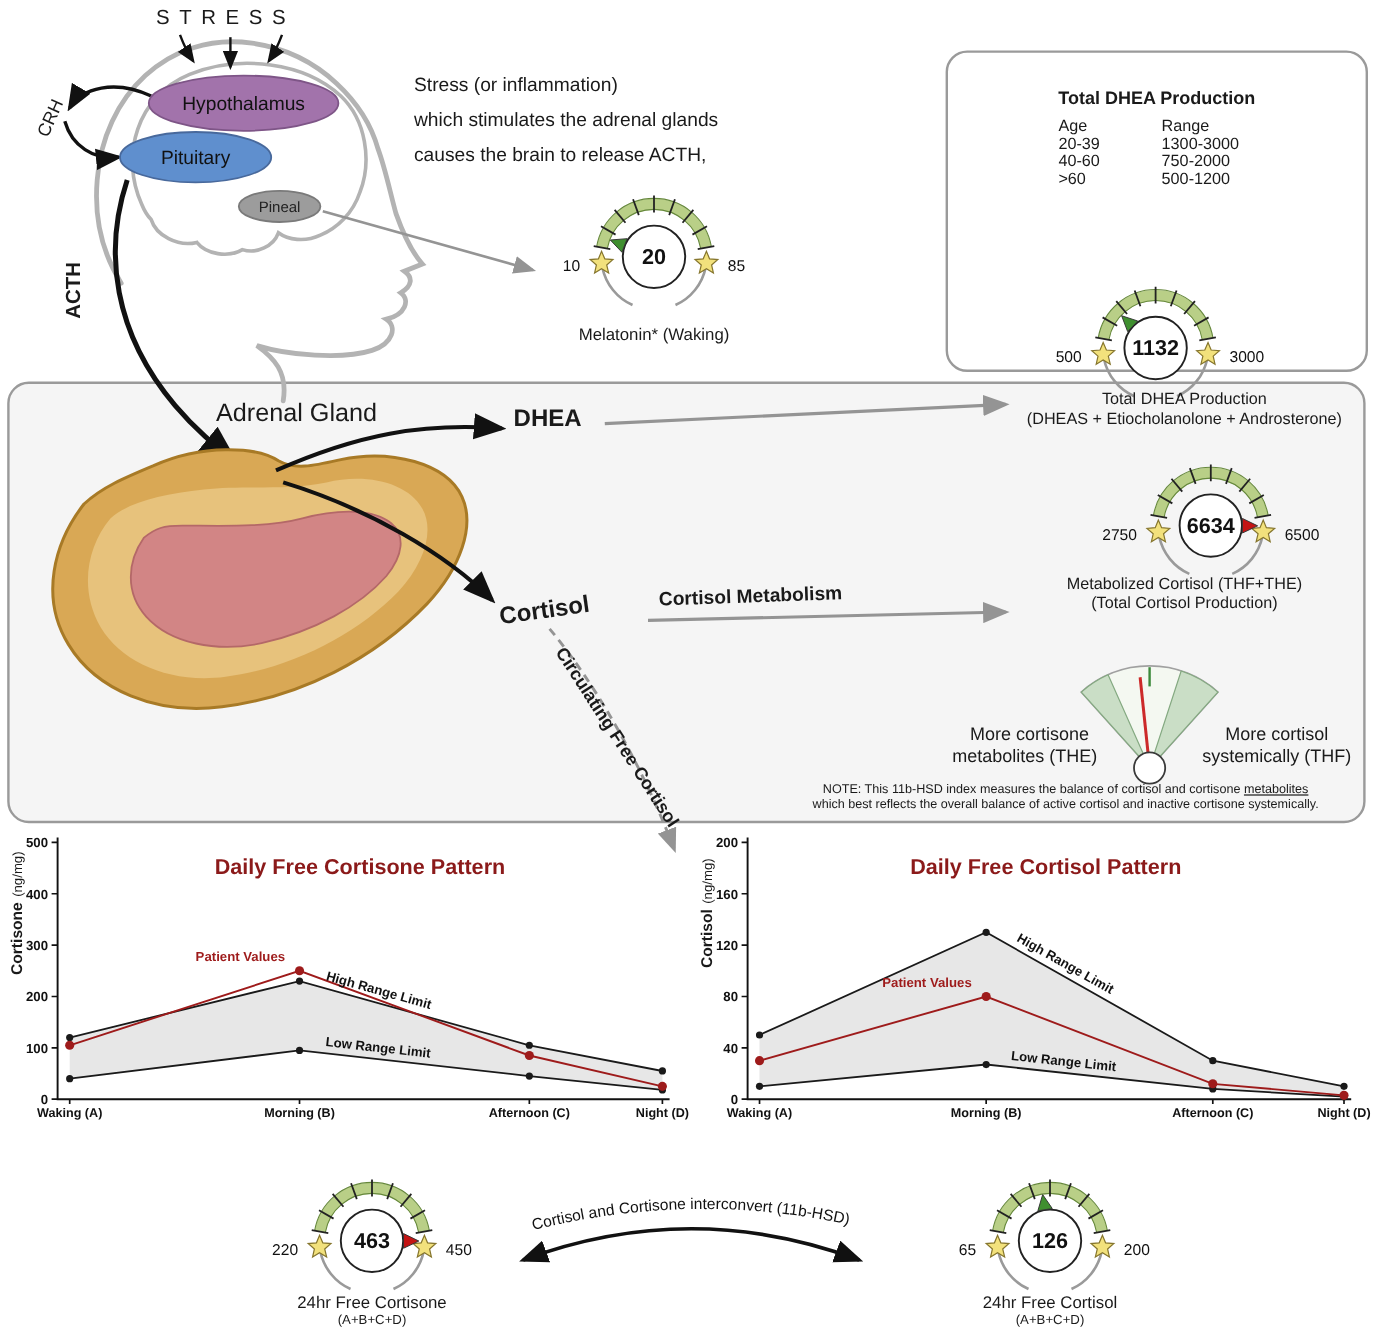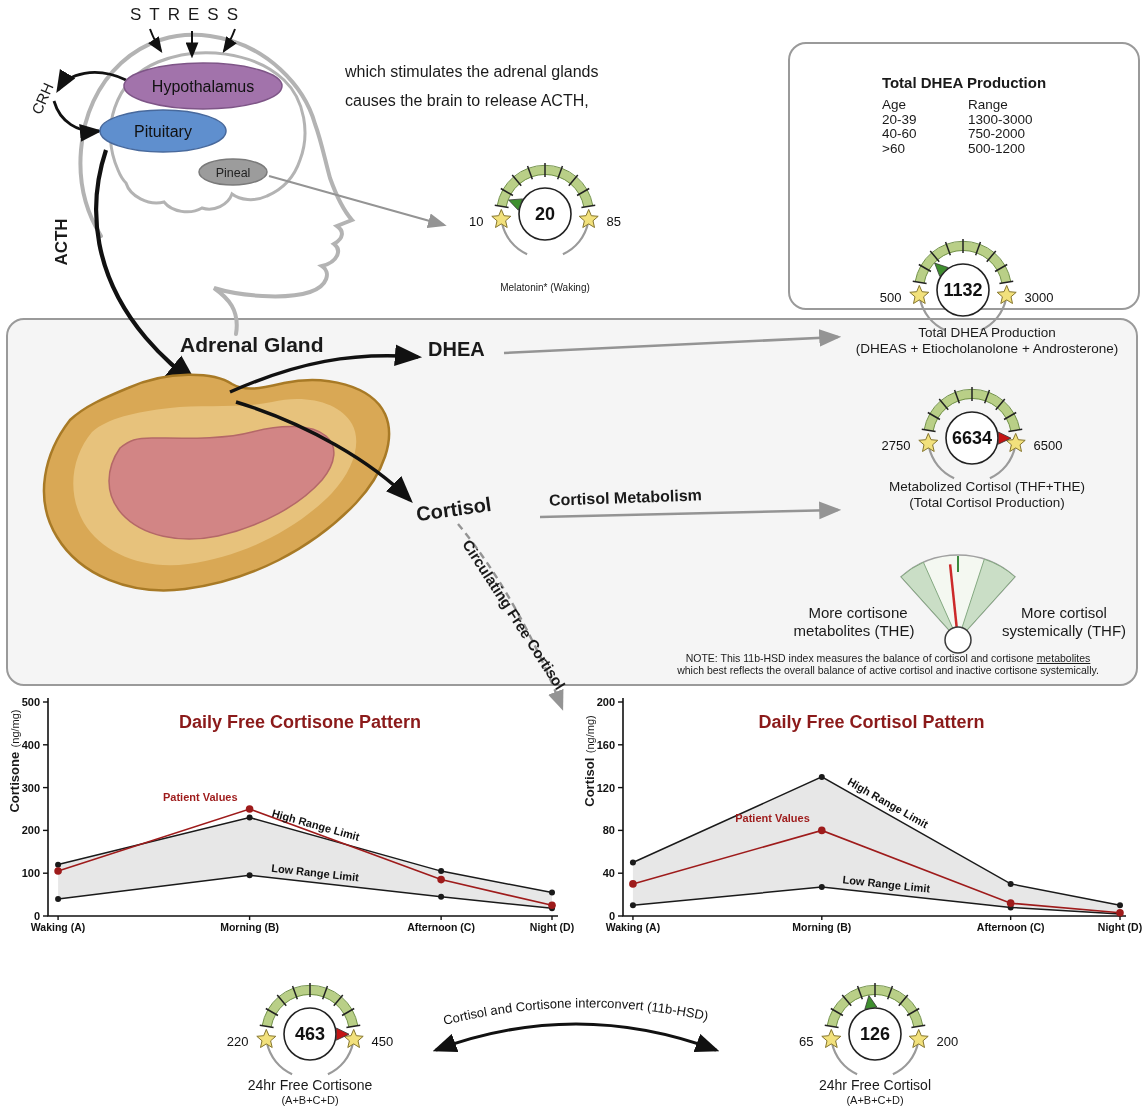--- a/index.html
+++ b/index.html
@@ -96,20 +96,21 @@
   <text class="ic-label">
     <textPath href="#icTextPath" startOffset="50%" text-anchor="middle">Cortisol and Cortisone interconvert (11b-HSD)</textPath>
   </text>
 </svg>
 
 <div class="t" style="left:130px;top:5px;font-size:17px;letter-spacing:8px">STRESS</div>
 <div class="t" style="left:26px;top:90px;font-size:15px;transform:rotate(-66deg)">CRH</div>
 <div class="t" style="left:30px;top:232px;width:64px;text-align:center;font-size:17px;font-weight:700;transform:rotate(-90deg)">ACTH</div>
 
 <div class="t" style="left:345px;top:57px;font-size:16px;line-height:29px">
+  <div>Stress (or inflammation)</div>
   <div>which stimulates the adrenal glands</div>
   <div>causes the brain to release ACTH,</div>
 </div>
 
 <div class="t cap" style="left:788px;top:74px;width:352px;font-weight:700;font-size:15px">Total DHEA Production</div>
 <div class="t" style="left:882px;top:98px;font-size:13.5px;line-height:14.5px">
   <div class="grid2">
     <div style="font-weight:400">Age</div>
     <div style="font-weight:400">Range</div>
     <div>20-39</div>
@@ -137,21 +138,21 @@
       <line x1="132.04293994002424" y1="47.5" x2="144.16729559300637" y2="40.5" stroke="#222" stroke-width="1.5"></line>
       <line x1="136.4378868614517" y1="59.575017426323576" x2="150.2251954036226" y2="57.143942938986555" stroke="#222" stroke-width="1.5"></line>
       <path d="M56.3 61.4 L53.7 67.7 L46.8 68.3 L52.0 72.8 L50.5 79.5 L56.3 75.9 L62.2 79.5 L60.6 72.8 L65.8 68.3 L59.0 67.7 Z" fill="#f2e17c" stroke="#86762e" stroke-width="1"></path>
       <path d="M143.7 61.4 L141.0 67.7 L134.2 68.3 L139.4 72.8 L137.8 79.5 L143.7 75.9 L149.5 79.5 L148.0 72.8 L153.2 68.3 L146.3 67.7 Z" fill="#f2e17c" stroke="#86762e" stroke-width="1"></path>
       <text x="38.439777053162004" y="77.69029126090372" text-anchor="end" class="glab">10</text>
       <text x="161.560222946838" y="77.6902912609037" text-anchor="start" class="glab">85</text>
       <circle cx="100" cy="66" r="26" fill="#fff" stroke="#222" stroke-width="1.6"></circle>
       <path d="M 63.6 52.0 L 73.3 62.2 L 77.6 50.9 Z" fill="#3f8f2f" stroke="#333" stroke-width="0.8"></path>
       <text x="100" y="72" text-anchor="middle" class="gval">20</text>
     </svg></div>
-<div class="t cap" style="left:445px;top:282px;width:200px;font-size:10px">Melatonin* (Waking)</div>
+<div class="t cap" style="left:445px;top:270px;width:200px;font-size:14px">Melatonin* (Waking)</div>
 
 <div class="gauge" style="left:863px;top:224px"><svg width="200" height="135">
       <path d="M 57.0 75.1 A 44 44 0 0 0 82.1 106.2" stroke="#9a9a9a" stroke-width="2.2" fill="none"></path>
       <path d="M 143.0 75.1 A 44 44 0 0 1 117.9 106.2" stroke="#9a9a9a" stroke-width="2.2" fill="none"></path>
       <path d="M 56.7 58.4 A 44 44 0 0 1 143.3 58.4" stroke="#b9cf87" stroke-width="9" fill="none"></path>
       <path d="M 61.1 59.1 A 39.5 39.5 0 0 1 138.9 59.1" stroke="#66883c" stroke-width="0.9" fill="none"></path>
       <path d="M 52.2 57.6 A 48.5 48.5 0 0 1 147.8 57.6" stroke="#66883c" stroke-width="0.9" fill="none"></path>
       <line x1="63.562113138548305" y1="59.57501742632358" x2="49.77480459637739" y2="57.143942938986555" stroke="#222" stroke-width="1.5"></line>
       <line x1="67.95706005997576" y1="47.5" x2="55.83270440699363" y2="40.5" stroke="#222" stroke-width="1.5"></line>
       <line x1="76.21685844159805" y1="37.65635560459781" x2="67.21783190598649" y2="26.931733400932124" stroke="#222" stroke-width="1.5"></line>
@@ -165,21 +166,21 @@
       <path d="M143.7 61.4 L141.0 67.7 L134.2 68.3 L139.4 72.8 L137.8 79.5 L143.7 75.9 L149.5 79.5 L148.0 72.8 L153.2 68.3 L146.3 67.7 Z" fill="#f2e17c" stroke="#86762e" stroke-width="1"></path>
       <text x="38.439777053162004" y="77.69029126090372" text-anchor="end" class="glab">500</text>
       <text x="161.560222946838" y="77.6902912609037" text-anchor="start" class="glab">3000</text>
       <circle cx="100" cy="66" r="26" fill="#fff" stroke="#222" stroke-width="1.6"></circle>
       <path d="M 71.7 39.1 L 76.7 52.3 L 85.1 43.5 Z" fill="#3f8f2f" stroke="#333" stroke-width="0.8"></path>
       <text x="100" y="72" text-anchor="middle" class="gval">1132</text>
     </svg></div>
 <div class="t cap" style="left:837px;top:325px;width:300px;font-size:13.5px">Total DHEA Production</div>
 <div class="t cap" style="left:817px;top:341px;width:340px;font-size:13.5px">(DHEAS + Etiocholanolone + Androsterone)</div>
 
-<div class="gauge" style="left:872px;top:372px"><svg width="200" height="135">
+<div class="gauge" style="left:909px;top:372px"><svg width="200" height="135">
       <path d="M 57.0 75.1 A 44 44 0 0 0 82.1 106.2" stroke="#9a9a9a" stroke-width="2.2" fill="none"></path>
       <path d="M 143.0 75.1 A 44 44 0 0 1 117.9 106.2" stroke="#9a9a9a" stroke-width="2.2" fill="none"></path>
       <path d="M 56.7 58.4 A 44 44 0 0 1 143.3 58.4" stroke="#b9cf87" stroke-width="9" fill="none"></path>
       <path d="M 61.1 59.1 A 39.5 39.5 0 0 1 138.9 59.1" stroke="#66883c" stroke-width="0.9" fill="none"></path>
       <path d="M 52.2 57.6 A 48.5 48.5 0 0 1 147.8 57.6" stroke="#66883c" stroke-width="0.9" fill="none"></path>
       <line x1="63.562113138548305" y1="59.57501742632358" x2="49.77480459637739" y2="57.143942938986555" stroke="#222" stroke-width="1.5"></line>
       <line x1="67.95706005997576" y1="47.5" x2="55.83270440699363" y2="40.5" stroke="#222" stroke-width="1.5"></line>
       <line x1="76.21685844159805" y1="37.65635560459781" x2="67.21783190598649" y2="26.931733400932124" stroke="#222" stroke-width="1.5"></line>
       <line x1="87.34525469695026" y1="31.23137303092139" x2="82.5569726903909" y2="18.075676339918672" stroke="#222" stroke-width="1.5"></line>
       <line x1="100" y1="29" x2="100" y2="15" stroke="#222" stroke-width="1.5"></line>
@@ -191,21 +192,21 @@
       <path d="M143.7 61.4 L141.0 67.7 L134.2 68.3 L139.4 72.8 L137.8 79.5 L143.7 75.9 L149.5 79.5 L148.0 72.8 L153.2 68.3 L146.3 67.7 Z" fill="#f2e17c" stroke="#86762e" stroke-width="1"></path>
       <text x="38.439777053162004" y="77.69029126090372" text-anchor="end" class="glab">2750</text>
       <text x="161.560222946838" y="77.6902912609037" text-anchor="start" class="glab">6500</text>
       <circle cx="100" cy="66" r="26" fill="#fff" stroke="#222" stroke-width="1.6"></circle>
       <path d="M 139.0 66.2 L 126.3 60.0 L 126.3 72.2 Z" fill="#c41414" stroke="#333" stroke-width="0.8"></path>
       <text x="100" y="72" text-anchor="middle" class="gval">6634</text>
     </svg></div>
 <div class="t cap" style="left:837px;top:479px;width:300px;font-size:13.5px">Metabolized Cortisol (THF+THE)</div>
 <div class="t cap" style="left:837px;top:495px;width:300px;font-size:13.5px">(Total Cortisol Production)</div>
 
-<div class="t" style="left:180px;top:333px;font-size:21px;font-weight:700">Adrenal Gland</div>
+<div class="t" style="left:180px;top:333px;font-size:21px;font-weight:400">Adrenal Gland</div>
 <div class="t" style="left:428px;top:338px;font-size:20px;font-weight:700">DHEA</div>
 <div class="t" style="left:416px;top:498px;font-size:20px;font-weight:700;transform:rotate(-8deg)">Cortisol</div>
 <div class="t" style="left:549px;top:489px;font-size:16px;font-weight:700;transform:rotate(-2deg)">Cortisol Metabolism</div>
 <div class="t cap" style="left:410px;top:606px;width:208px;font-size:15px;font-weight:700;transform:rotate(57deg)">Circulating Free Cortisol</div>
 
 <div class="t cap" style="left:768px;top:604px;width:180px;font-size:15px">More cortisone</div>
 <div class="t cap" style="left:764px;top:622px;width:180px;font-size:15px">metabolites (THE)</div>
 <div class="t cap" style="left:984px;top:604px;width:160px;font-size:15px">More cortisol</div>
 <div class="t cap" style="left:984px;top:622px;width:160px;font-size:15px">systemically (THF)</div>
 <div class="t cap" style="left:636px;top:652px;width:504px;font-size:10.5px">

